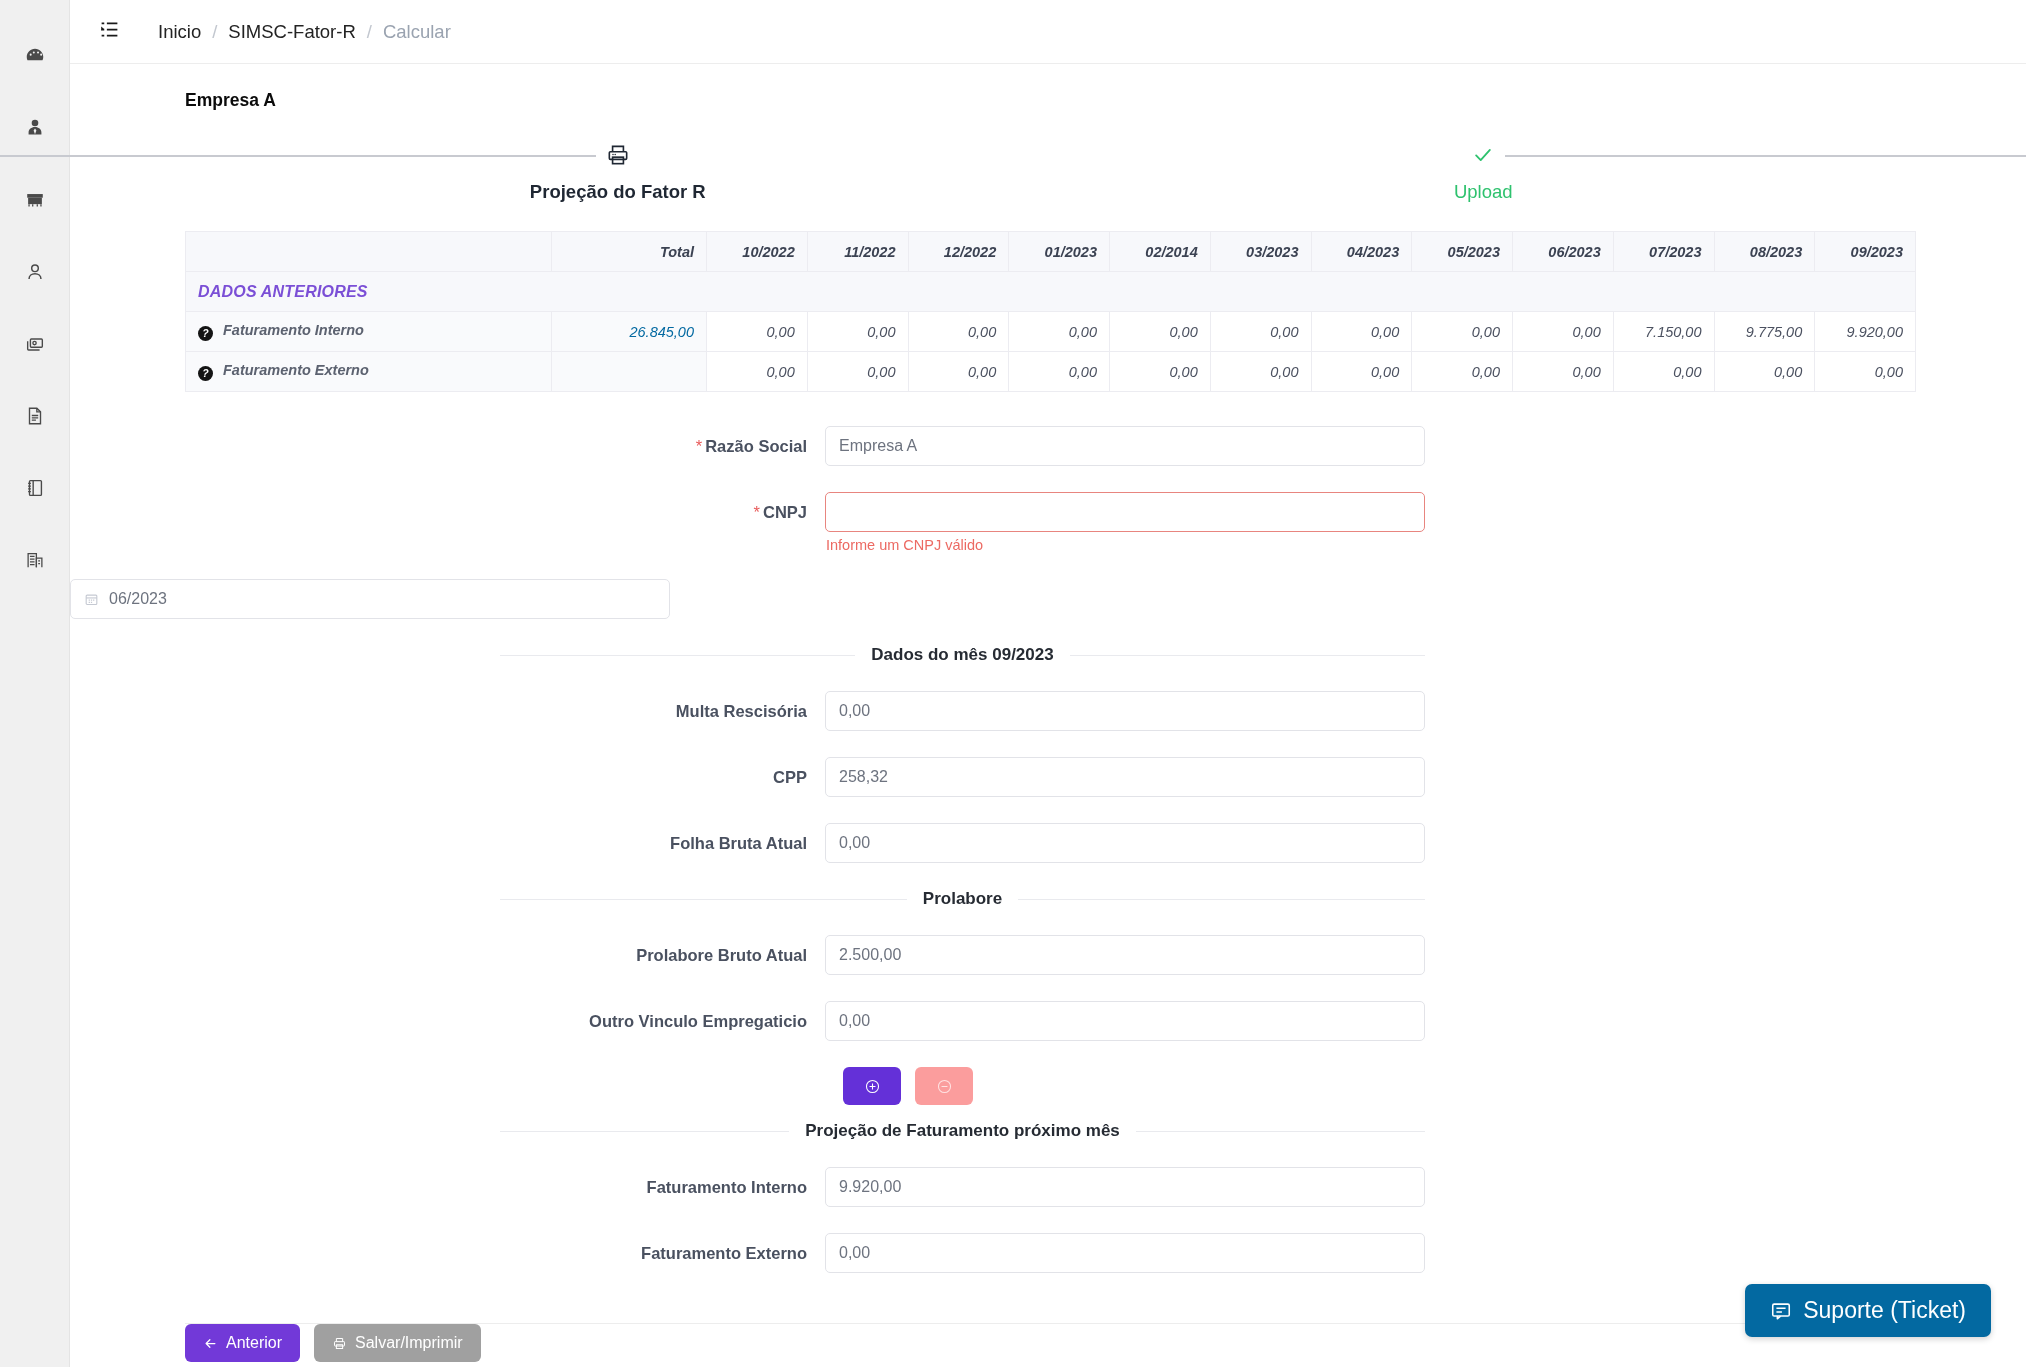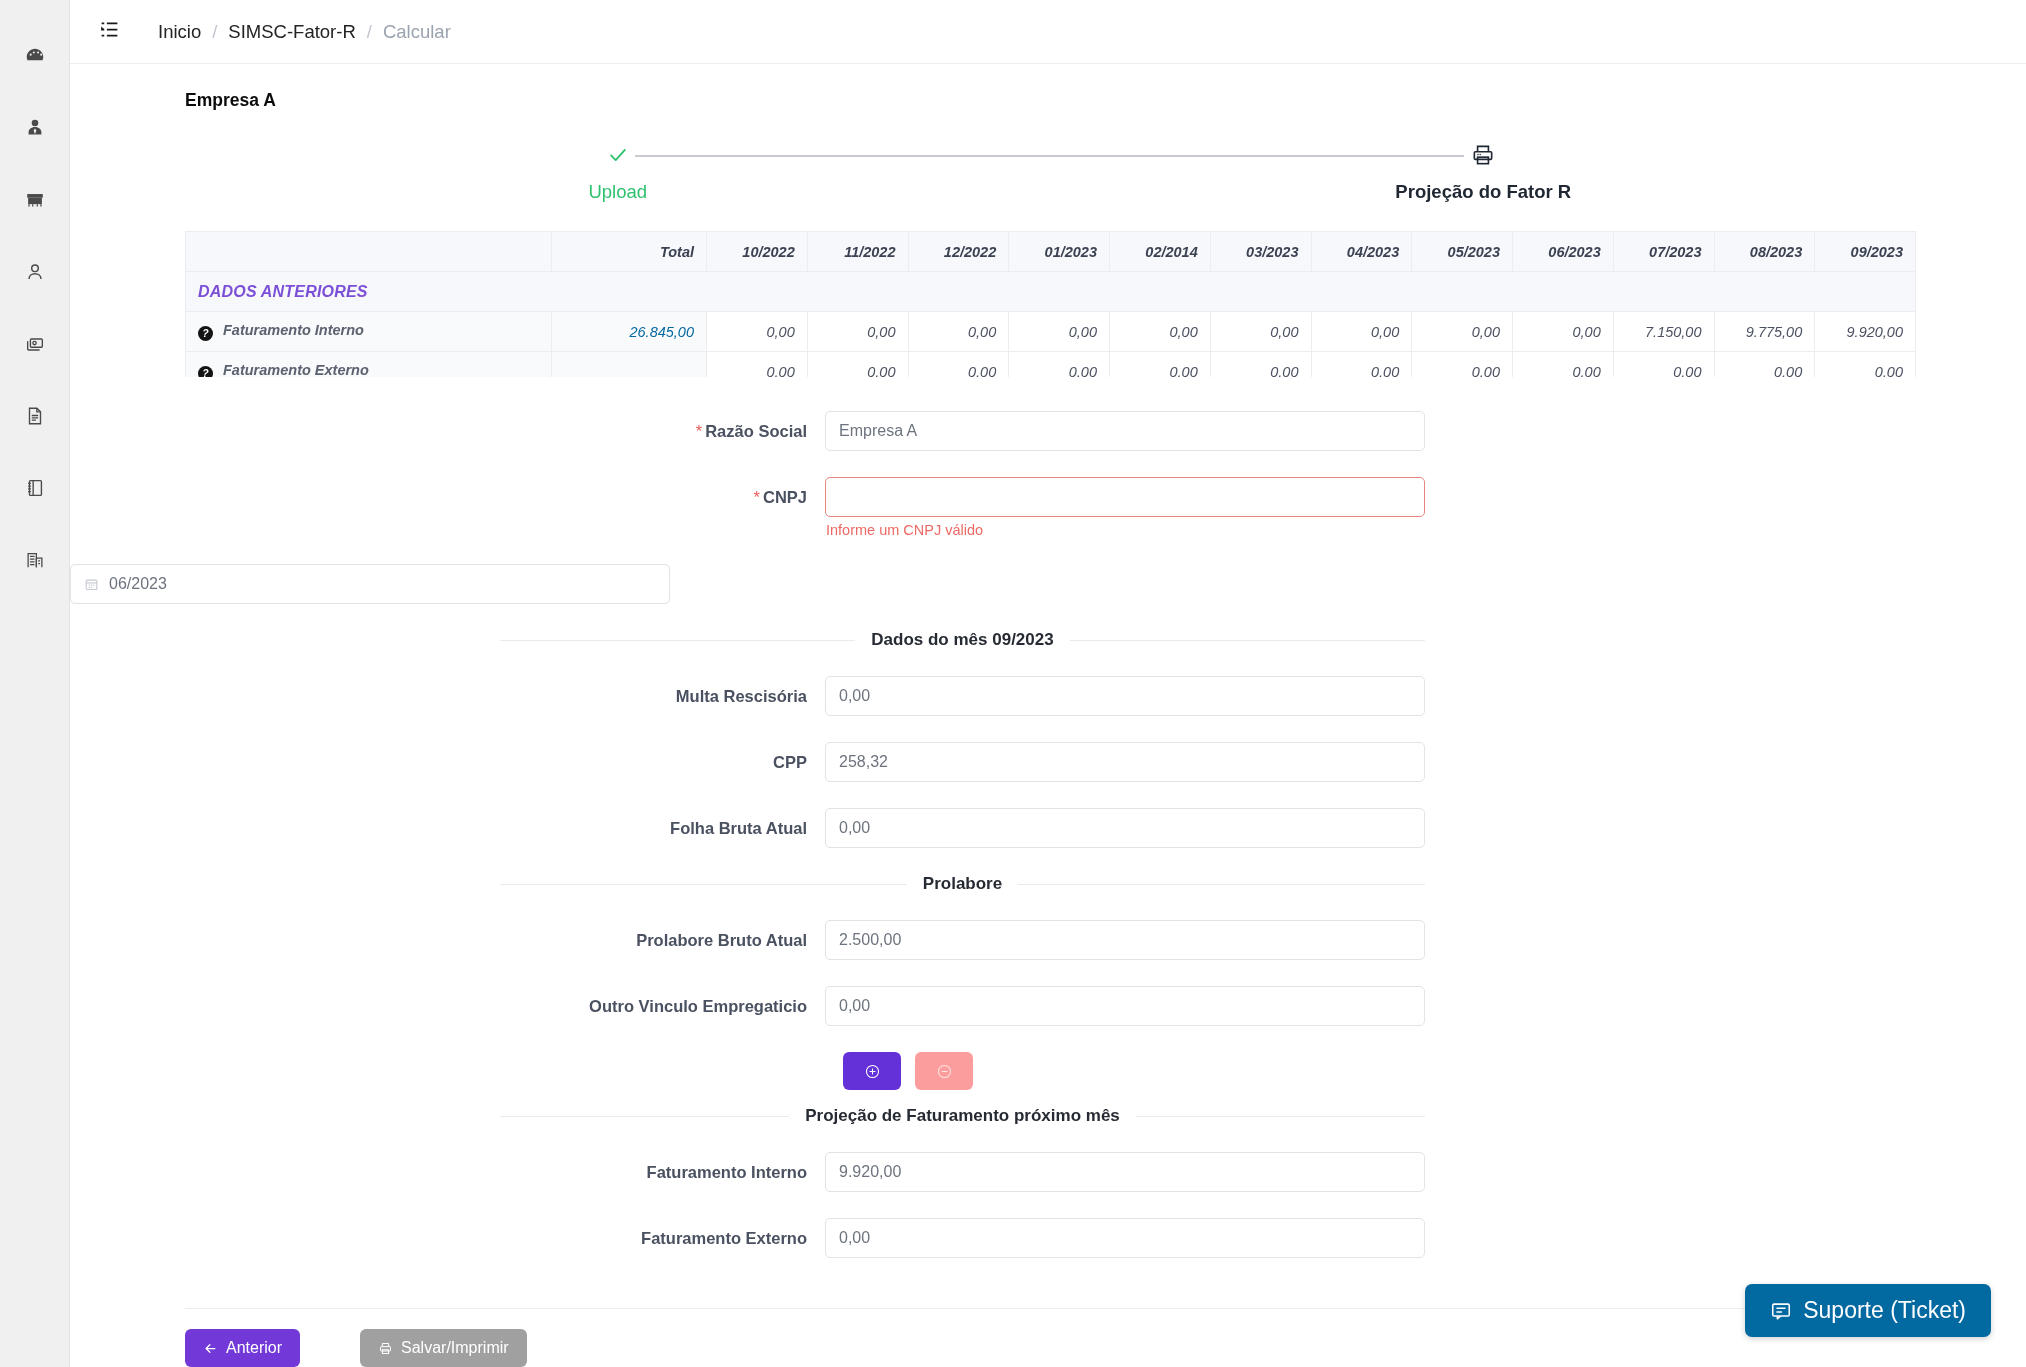--- a/index.html
+++ b/index.html
@@ -142,22 +142,21 @@
     cursor: pointer; margin-right: 14px;
   }
   .pm-btn.add { background: #6430d8; }
   .pm-btn.rem { background: #fb9d9d; }
   .pm-btn svg { display: block; }
 
   
   .footer {
     margin: 24px 110px 0 115px;
     border-top: 1px solid #ededed;
-    padding-top: 20px;
-    display: flex; align-items: center; gap: 46px;
+    display: flex; align-items: center;
   }
   .btn {
     height: 38px; border-radius: 6px; border: none;
     display: inline-flex; align-items: center; justify-content: center;
     font-size: 16px; color: #fff; cursor: pointer; padding: 0 18px;
     margin-right: 14px;
   }
   .btn.prev { background: #7239d8; }
   .btn.save { background: #a0a0a0; }
   .btn .bi { margin-right: 8px; display: flex; align-items: center; }
@@ -266,45 +265,45 @@
         <span class="crumb-sep">/</span>
         <span class="crumb">SIMSC-Fator-R</span>
         <span class="crumb-sep">/</span>
         <span class="crumb last">Calcular</span>
       </div>
     </div>
 
     <div class="company-title">Empresa A</div>
 
     <div class="stepper">
-      <div class="step">
-        <div class="step-icon-row">
-          <div class="step-line right"></div>
-          <div class="step-icon">
-            <svg width="22" height="22" viewBox="0 0 24 24" fill="none" stroke="#2ec26e" stroke-width="2" stroke-linecap="round" stroke-linejoin="round">
-              <path d="M4.5 12.5l5 5 10-11"></path>
-            </svg>
-          </div>
-        </div>
-        <div class="step-label done">Upload</div>
-      </div>
       <div class="step">
         <div class="step-icon-row">
           <div class="step-line left"></div>
           <div class="step-icon">
             <svg width="26" height="26" viewBox="0 0 24 24" fill="none" stroke="#1f2733" stroke-width="1.5">
               <path d="M7 9V4h10v5"></path>
               <rect x="4" y="9" width="16" height="7" rx="1"></rect>
               <rect x="7" y="14" width="10" height="6"></rect>
               <circle cx="7.4" cy="11.5" r=".7" fill="#1f2733" stroke="none"></circle>
               <circle cx="9.4" cy="11.5" r=".7" fill="#1f2733" stroke="none"></circle>
             </svg>
           </div>
         </div>
         <div class="step-label current">Projeção do Fator R</div>
+      </div>
+      <div class="step">
+        <div class="step-icon-row">
+          <div class="step-line right"></div>
+          <div class="step-icon">
+            <svg width="22" height="22" viewBox="0 0 24 24" fill="none" stroke="#2ec26e" stroke-width="2" stroke-linecap="round" stroke-linejoin="round">
+              <path d="M4.5 12.5l5 5 10-11"></path>
+            </svg>
+          </div>
+        </div>
+        <div class="step-label done">Upload</div>
       </div>
     </div>
 
     <div class="table-wrap">
       <table class="grid">
         <thead>
           <tr>
             <th class="col-name"></th>
             <th class="col-total">Total</th>
             <th class="col-month">10/2022</th>

